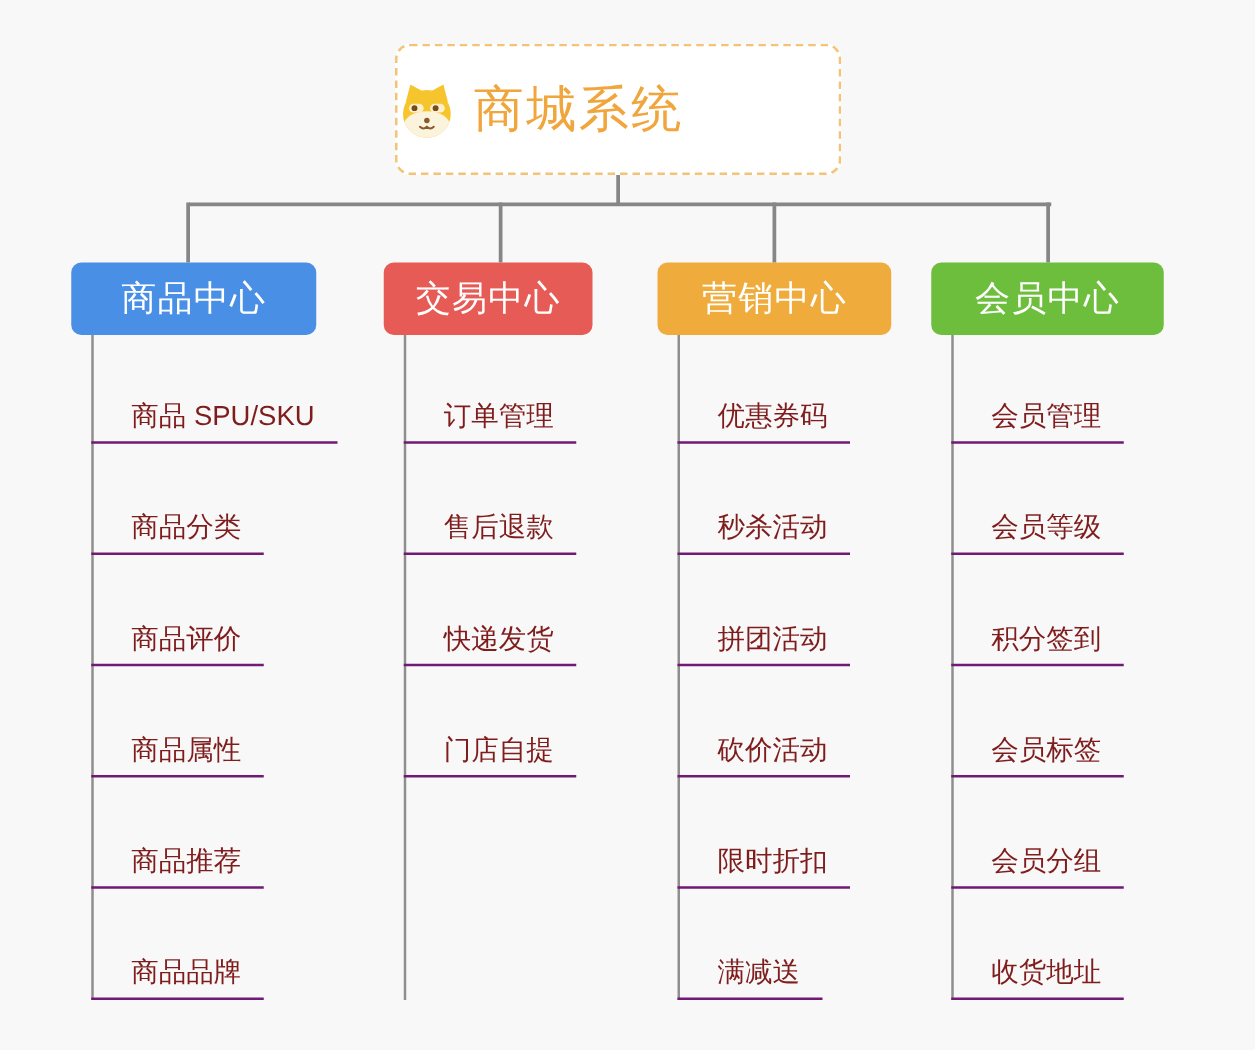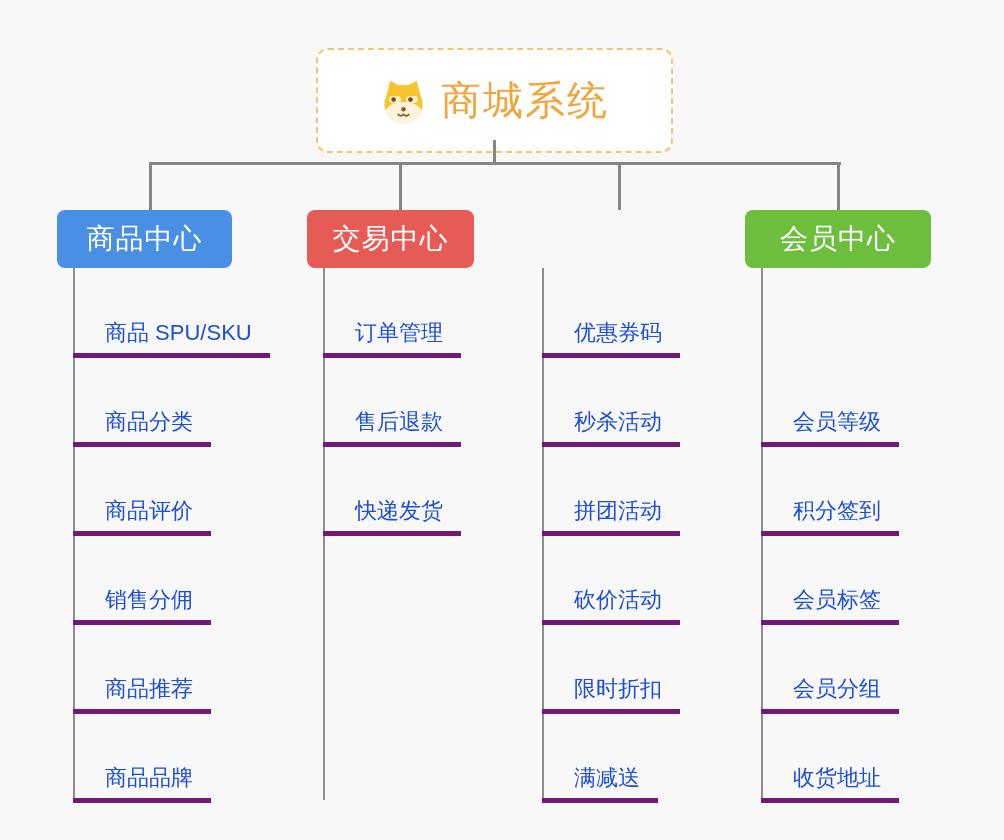--- a/index.html
+++ b/index.html
@@ -13,29 +13,28 @@
     height:840px;
     background:#f8f8f8;
     overflow:hidden;
   }
   .line{
     position:absolute;
     background:#868686;
   }
   .root-node{
     position:absolute;
-    left:316px; top:48px;
+    left:316px; top:35px;
     width:357px; height:105px;
     box-sizing:border-box;
     background:#ffffff;
     border:2px dashed #f3c477;
     border-radius:12px;
     display:flex;
     align-items:center;
-    justify-content:center;
     gap:14px;
   }
   .root-label{
     font-size:40px;
     letter-spacing:2px;
     color:#f0a63c;
     white-space:nowrap;
   }
   .branch{
     position:absolute;
@@ -50,23 +49,23 @@
   .branch-label{
     color:#ffffff;
     font-size:28px;
     letter-spacing:1px;
     white-space:nowrap;
   }
   .child{
     position:absolute;
     font-size:22px;
     line-height:25px;
-    color:#1d4ed8;
+    color:#7f1d1d;
     padding:0 18px 8px 32px;
-    border-bottom:5px solid #701a75;
+    border-bottom:2px solid #701a75;
     white-space:nowrap;
   }
   .col-line{
     position:absolute;
     width:2px;
     background:#8e8e8e;
   }
   .dog-icon{
     width:47px;height:47px;
     display:inline-flex;
@@ -93,53 +92,58 @@
         <rect x="35.5" y="26" width="16" height="9.5" rx="4.7" fill="#fdf0c9"></rect>
         <circle cx="18.5" cy="30.7" r="3.2" fill="#7a4a1c"></circle>
         <circle cx="41.5" cy="30.7" r="3.2" fill="#7a4a1c"></circle>
         <circle cx="32" cy="44" r="3" fill="#8a5a28"></circle>
         <path d="M24.5 51 q3.8 3.6 7.5 0 q3.8 3.6 7.5 0" stroke="#8a5a28" stroke-width="2.2" fill="none" stroke-linecap="round"></path>
       </svg>
     </span>
     <span class="root-label">商城系统</span>
   </div>
 
-  <div class="branch" style="left: 57px; width: 175px; background: rgb(74, 143, 230);">
+  <div class="branch" style="left: 57px; width: 196px; background: rgb(74, 143, 230);">
     <span class="branch-label">商品中心</span>
   </div>
   <div class="branch" style="left: 307px; width: 167px; background: rgb(231, 91, 86);">
     <span class="branch-label">交易中心</span>
+  </div>
+  <div class="branch" style="left: 526px; width: 187px; background: rgb(239, 172, 60);">
+    <span class="branch-label">营销中心</span>
   </div>
   <div class="branch" style="left: 745px; width: 186px; background: rgb(108, 190, 60);">
     <span class="branch-label">会员中心</span>
   </div>
 
 <div class="line" style="left: 493px; top: 140px; width: 3px; height: 24px;"></div>
     <div class="line" style="left: 150.5px; top: 162px; width: 690px; height: 3px;"></div>
     <div class="line" style="left: 149px; top: 162px; width: 3px; height: 48px;"></div>
     <div class="line" style="left: 399px; top: 162px; width: 3px; height: 48px;"></div>
     <div class="line" style="left: 618px; top: 162px; width: 3px; height: 48px;"></div>
     <div class="line" style="left: 837px; top: 162px; width: 3px; height: 48px;"></div>
     <div class="line col-line" style="left: 73px; top: 268px; width: 2px; height: 532px;"></div>
     <div class="child" style="left: 73px; top: 320px;">商品 SPU/SKU</div>
     <div class="child" style="left: 73px; top: 409px;">商品分类</div>
     <div class="child" style="left: 73px; top: 498px;">商品评价</div>
-    <div class="child" style="left: 73px; top: 587px;">销售分佣</div>
+    <div class="child" style="left: 73px; top: 587px;">商品属性</div>
     <div class="child" style="left: 73px; top: 676px;">商品推荐</div>
     <div class="child" style="left: 73px; top: 765px;">商品品牌</div>
     <div class="line col-line" style="left: 323px; top: 268px; width: 2px; height: 532px;"></div>
     <div class="child" style="left: 323px; top: 320px;">订单管理</div>
     <div class="child" style="left: 323px; top: 409px;">售后退款</div>
     <div class="child" style="left: 323px; top: 498px;">快递发货</div>
+    <div class="child" style="left: 323px; top: 587px;">门店自提</div>
     <div class="line col-line" style="left: 542px; top: 268px; width: 2px; height: 532px;"></div>
     <div class="child" style="left: 542px; top: 320px;">优惠券码</div>
     <div class="child" style="left: 542px; top: 409px;">秒杀活动</div>
     <div class="child" style="left: 542px; top: 498px;">拼团活动</div>
     <div class="child" style="left: 542px; top: 587px;">砍价活动</div>
     <div class="child" style="left: 542px; top: 676px;">限时折扣</div>
     <div class="child" style="left: 542px; top: 765px;">满减送</div>
     <div class="line col-line" style="left: 761px; top: 268px; width: 2px; height: 532px;"></div>
+    <div class="child" style="left: 761px; top: 320px;">会员管理</div>
     <div class="child" style="left: 761px; top: 409px;">会员等级</div>
     <div class="child" style="left: 761px; top: 498px;">积分签到</div>
     <div class="child" style="left: 761px; top: 676px;">会员分组</div>
     <div class="child" style="left: 761px; top: 587px;">会员标签</div>
     <div class="child" style="left: 761px; top: 765px;">收货地址</div>
   </div>
 
 </body></html>

